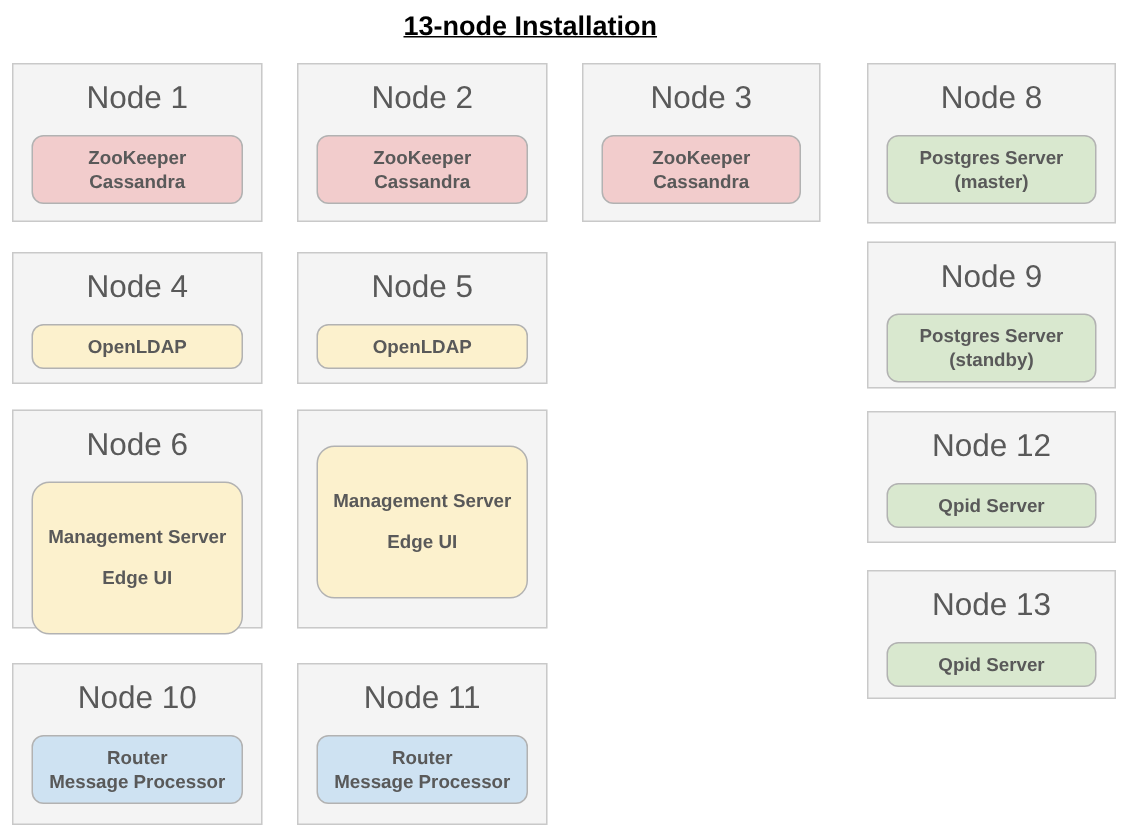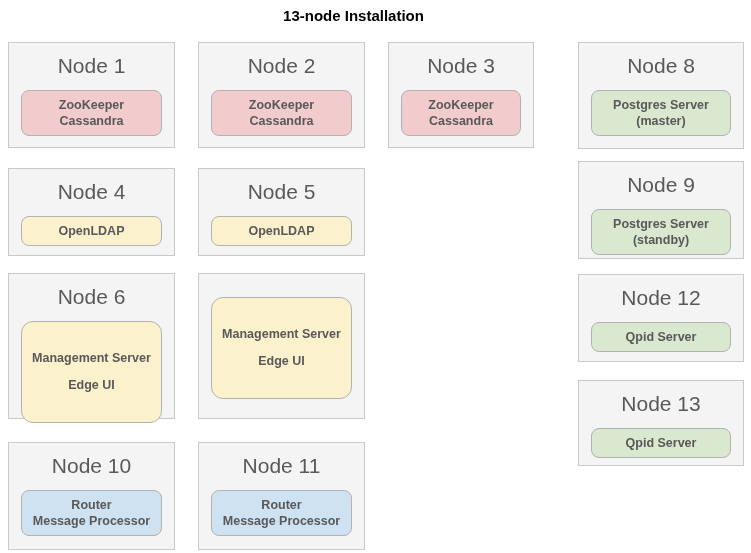--- a/index.html
+++ b/index.html
@@ -8,23 +8,24 @@
     position: relative;
     background: #ffffff;
     font-family: "Liberation Sans", sans-serif;
     overflow: hidden;
   }
   .diagram-title {
     position: absolute;
     left: 0; top: 7px;
     width: 707px;
     text-align: center;
-    font-size: 15px;
+    font-size: 18px;
     font-weight: bold;
     color: #000000;
+    text-decoration: underline;
   }
   .card {
     position: absolute;
     background: #f4f4f4;
     border: 1px solid #c9c9c9;
     box-sizing: border-box;
     padding-top: 11px;
   }
   .node-label {
     height: 24px;
@@ -52,21 +53,21 @@
   .c-green  { background: #d9e8cf; }
   .c-blue   { background: #cee2f2; }
   .chip.tall {
     padding: 23px 4px;
     line-height: 27px;
     border-radius: 12px;
   }
   
   .p-n1  { left: 8px;   top: 42px;  width: 167px; height: 106px; }
   .p-n2  { left: 198px; top: 42px;  width: 167px; height: 106px; }
-  .p-n3  { left: 388px; top: 42px;  width: 146px; height: 106px; }
+  .p-n3  { left: 388px; top: 42px;  width: 159px; height: 106px; }
   .p-n8  { left: 578px; top: 42px;  width: 166px; height: 107px; }
   .p-n4  { left: 8px;   top: 168px; width: 167px; height: 88px;  }
   .p-n5  { left: 198px; top: 168px; width: 167px; height: 88px;  }
   .p-n9  { left: 578px; top: 161px; width: 166px; height: 98px;  }
   .p-n6  { left: 8px;   top: 273px; width: 167px; height: 146px; }
   .p-n7  { left: 198px; top: 273px; width: 167px; height: 146px; }
   .p-n12 { left: 578px; top: 274px; width: 166px; height: 88px;  }
   .p-n13 { left: 578px; top: 380px; width: 166px; height: 86px;  }
   .p-n10 { left: 8px;   top: 442px; width: 167px; height: 108px; }
   .p-n11 { left: 198px; top: 442px; width: 167px; height: 108px; }

